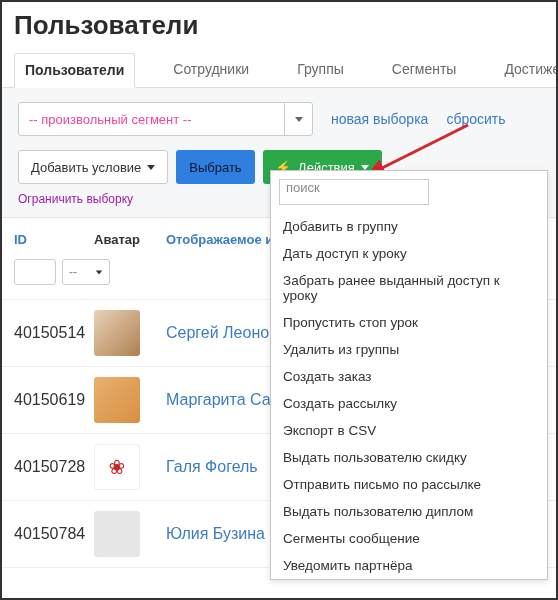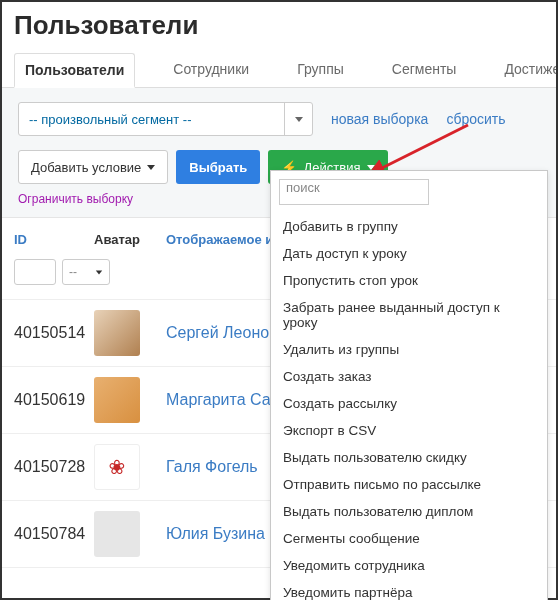--- a/index.html
+++ b/index.html
@@ -55,21 +55,21 @@
   display: flex;
   border: 1px solid #ccc;
   border-radius: 3px;
   background: #fff;
   height: 34px;
   align-items: center;
 }
 .segment-select span.text {
   flex: 1;
   padding: 0 10px;
-  color: #0369a1;
+  color: #ec4899;
   font-size: 13px;
 }
 .segment-select .caret-box {
   width: 28px;
   height: 100%;
   border-left: 1px solid #ccc;
   display: flex;
   align-items: center;
   justify-content: center;
 }
@@ -101,22 +101,21 @@
   cursor: pointer;
   border: 1px solid transparent;
 }
 .btn.white {
   background: #fff;
   color: #333;
   border: 1px solid #ccc;
 }
 .btn.blue {
   background: #2f7fe1;
-  color: #ffffff;
-  font-weight: bold;
+  color: #0f172a;
 }
 .btn.green {
   background: #2aa84a;
   color: #fff;
 }
 .bolt {
   font-size: 13px;
 }
 .caret-down.white {
   border-top-color: #fff;
@@ -307,26 +306,25 @@
   </div>
 </div>
 
 <div class="dropdown">
   <div class="search">
     <span>поиск</span>
   </div>
   <div id="dd-items">
       <div class="item">Добавить в группу</div>
       <div class="item">Дать доступ к уроку</div>
+      <div class="item">Забрать ранее выданный доступ к уроку</div>
       <div class="item">Пропустить стоп урок</div>
-      <div class="item">Забрать ранее выданный доступ к уроку</div>
       <div class="item">Удалить из группы</div>
       <div class="item">Создать заказ</div>
       <div class="item">Создать рассылку</div>
       <div class="item">Экспорт в CSV</div>
       <div class="item">Выдать пользователю скидку</div>
       <div class="item">Отправить письмо по рассылке</div>
       <div class="item">Выдать пользователю диплом</div>
       <div class="item">Сегменты сообщение</div>
-      <div class="item">Уведомить сотрудника</div>
       <div class="item">Уведомить партнёра</div>
     </div>
 </div>
 
 </body></html>

